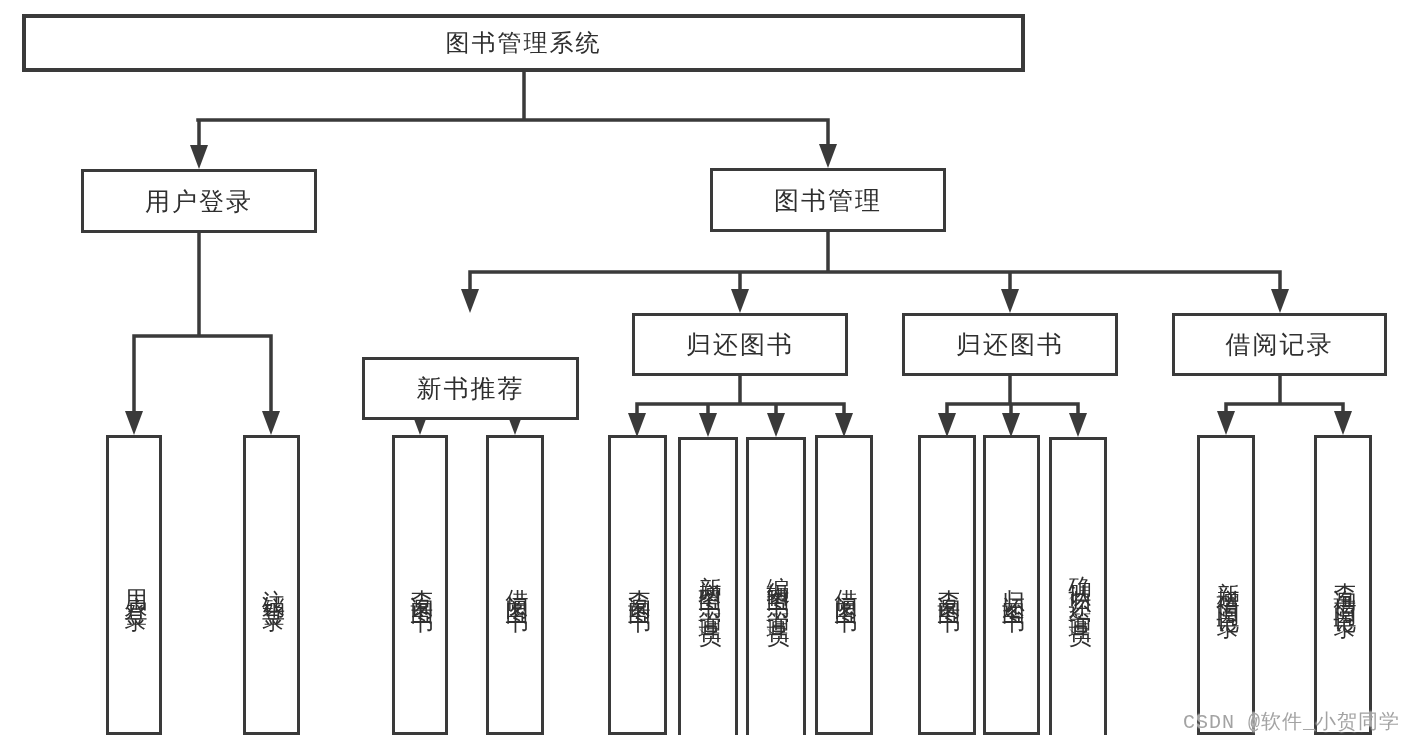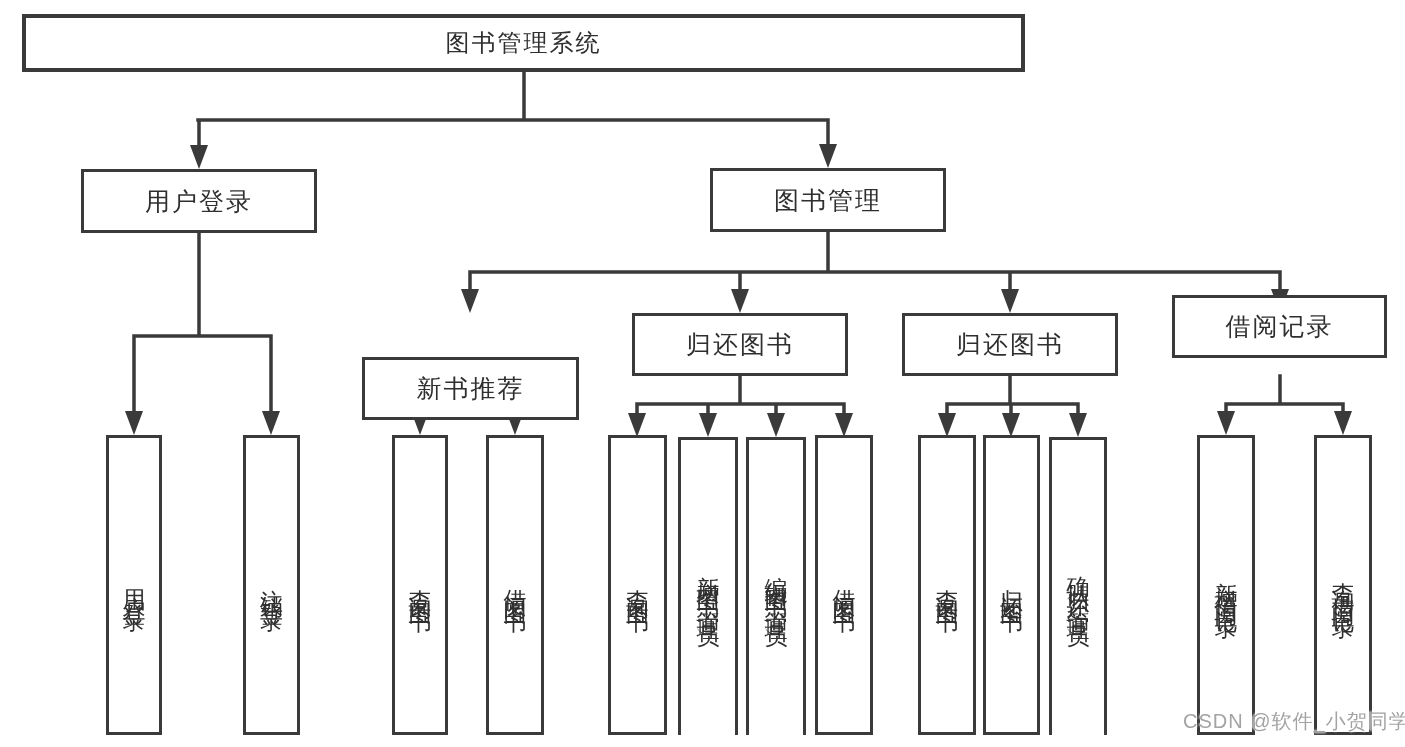--- a/index.html
+++ b/index.html
@@ -12,20 +12,21 @@
   body {
     background: #ffffff;
     font-family: "Liberation Sans", sans-serif;
   }
   .stage {
     position: relative;
     width: 1405px;
     height: 735px;
     background: var(--box-background);
     overflow: hidden;
+    font-family: Liberation Mono, monospace;
   }
   .wires {
     position: absolute;
     left: 0; top: 0;
     color: var(--line);
   }
   .node {
     position: absolute;
     background: var(--box-background);
     border: 3px solid var(--line);
@@ -109,21 +110,21 @@
 
   <div class="node h" style="left:362px; top:313px; width:217px; height:63px;margin-top:44px;">
     <span>新书推荐</span>
   </div>
   <div class="node h" style="left:632px; top:313px; width:216px; height:63px;">
     <span>归还图书</span>
   </div>
   <div class="node h" style="left:902px; top:313px; width:216px; height:63px;">
     <span>归还图书</span>
   </div>
-  <div class="node h" style="left:1172px; top:295px; width:215px; height:63px;">
+  <div class="node h" style="left:1172px; top:313px; width:215px; height:63px;">
     <span>借阅记录</span>
   </div>
 
   <div class="node v" style="left:106px; top:435px; width:56px; height:300px;">
     <span>用户登录</span>
   </div>
   <div class="node v" style="left:243px; top:435px; width:57px; height:300px;">
     <span>注销登录</span>
   </div>
 

